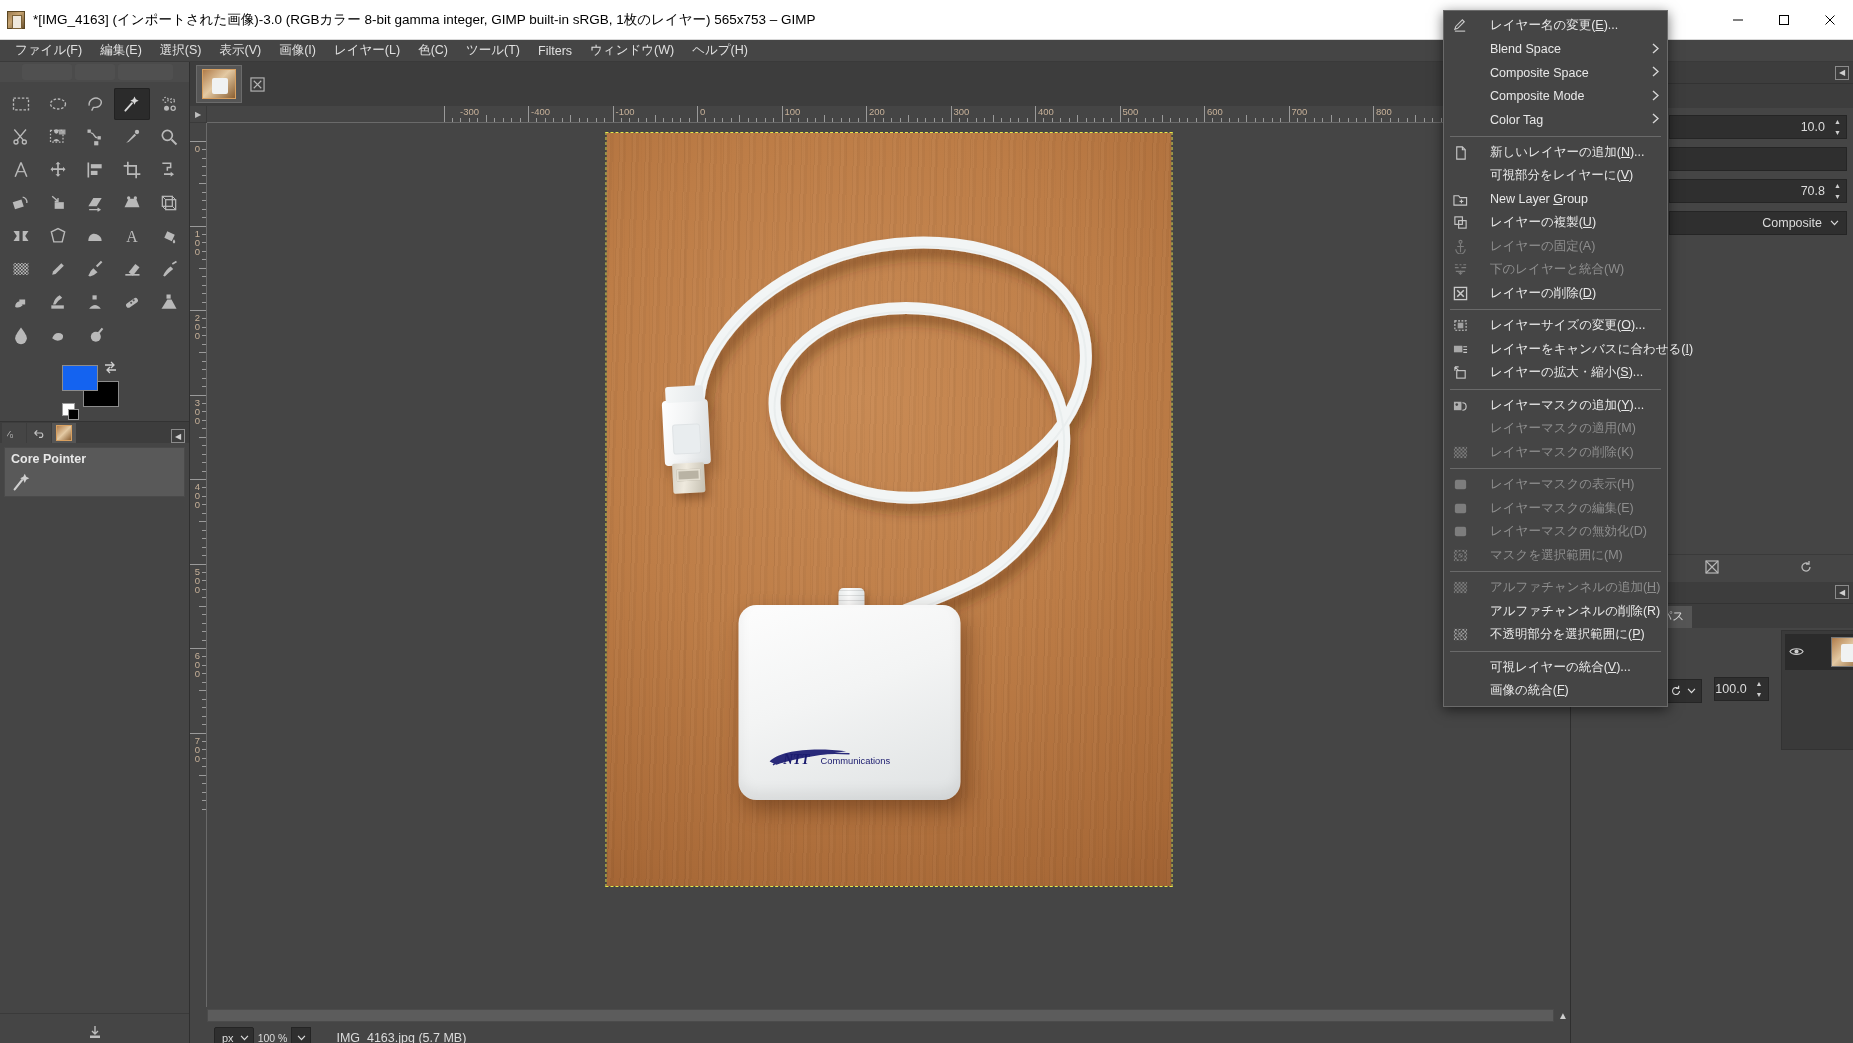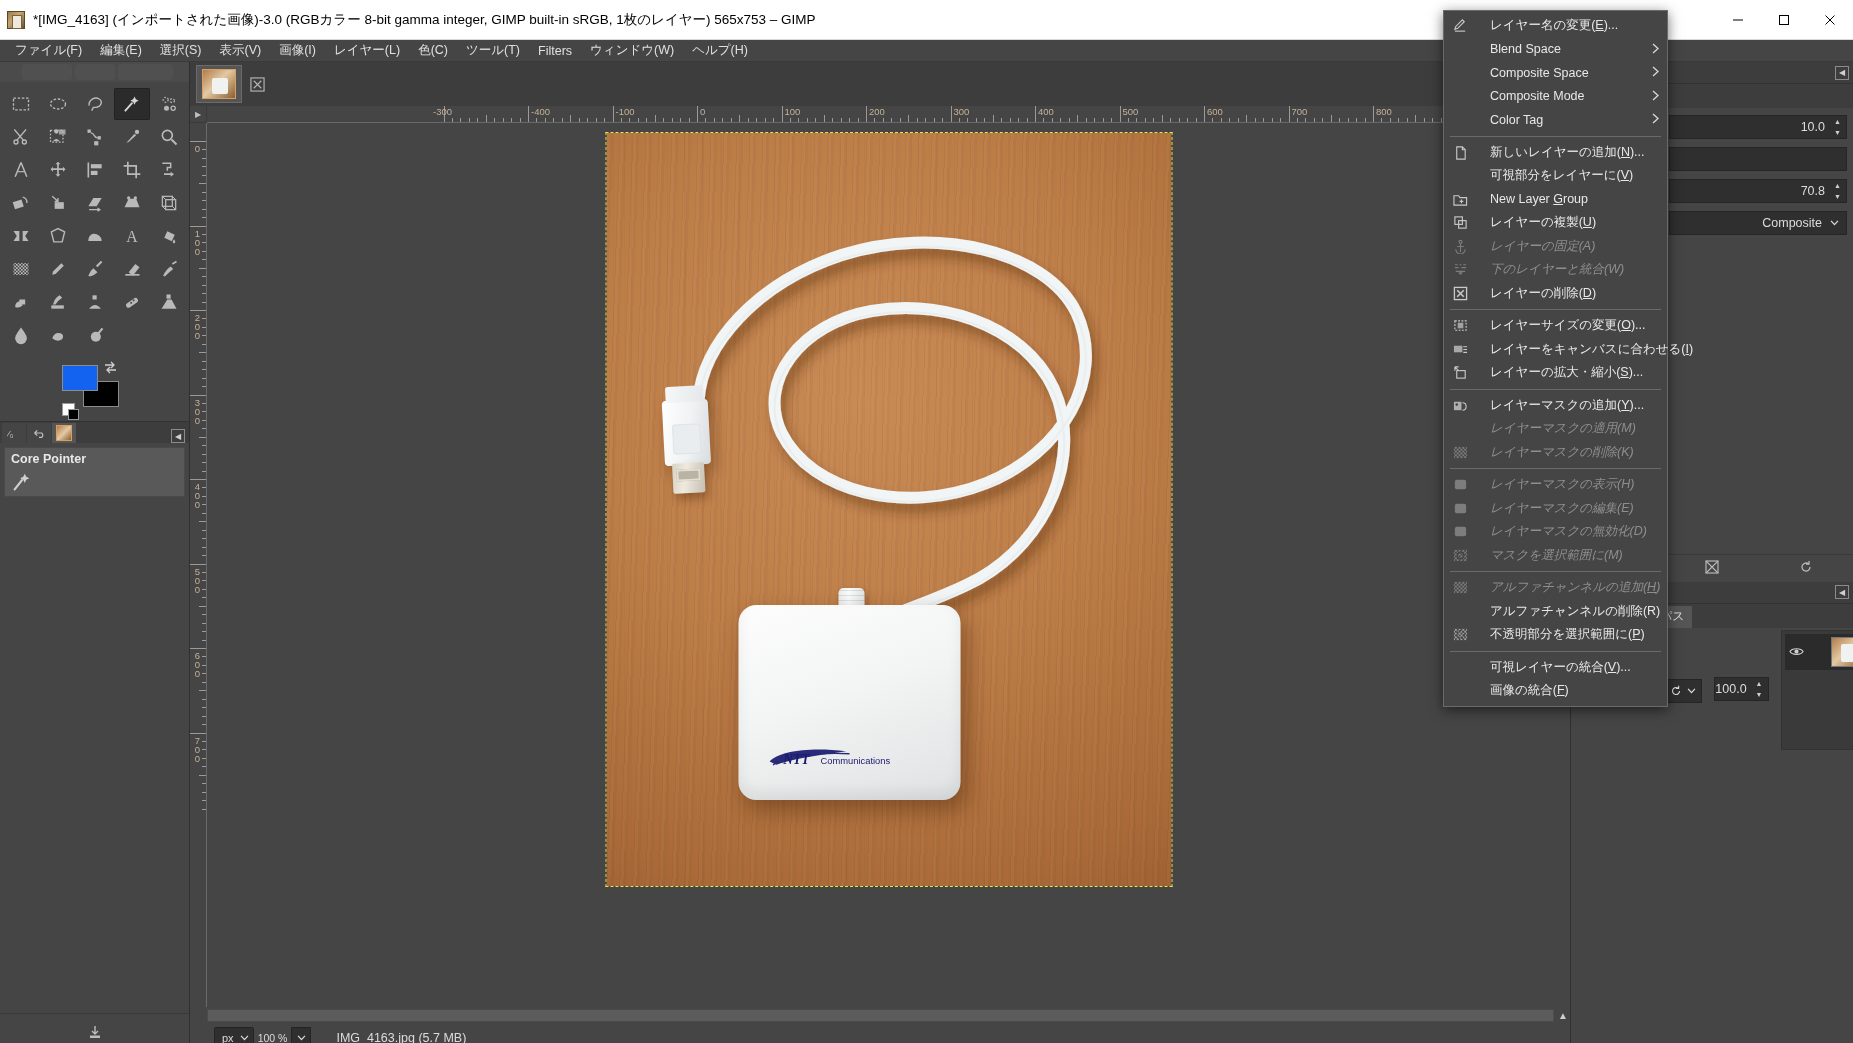--- a/index.html
+++ b/index.html
@@ -204,21 +204,21 @@
   #layers-toolbar .ltb{ width:26px;height:24px; display:flex;align-items:center;justify-content:center;}
   #right-filler{ flex:1 1 auto; background:#454545; }
   
   #ctx-menu{
     position:absolute; left:1443px; top:10px; width:225px;
     background:#454545; border:1px solid #6a6a6a;
     box-shadow:0 3px 12px rgba(0,0,0,.55); padding:3px 0; z-index:50;
   }
   .ctx-item{ display:flex; align-items:center; height:23.5px; padding:0 8px 0 6px;
     font-size:12.5px; color:#e8e8e8; white-space:nowrap; }
-  .ctx-item.dis{ color:#8e8e8e;font-style:italic; }
+  .ctx-item.dis{ color:#8e8e8e; }
   .ctx-ico{ width:20px; flex:0 0 20px; display:flex; align-items:center; justify-content:center;
     color:#c9c9c9; }
   .ctx-item.dis .ctx-ico{ color:#7d7d7d; }
   .ctx-lab{ flex:1 1 auto;margin-left:20px; }
   .ctx-arrow{ margin-left:auto; padding-left:10px; color:#d6d6d6; font-size:11px; }
   .ctx-sep{ height:1px; background:#6a6a6a; margin:4px 6px; }
   .ul{ text-decoration:underline; }
   svg{ pointer-events:none; }
 </style>
 </head>
@@ -570,21 +570,21 @@
             <rect x="1" y="1" width="14" height="14" fill="none" stroke="#b8b8b8" stroke-width="1.2"></rect>
             <path d="M4 4 L12 12 M12 4 L4 12" stroke="#b8b8b8" stroke-width="1.2"></path>
           </svg>
       </div>
     </div>
 
     <div id="ruler-row">
       <div id="corner-btn">▶</div>
       <div id="hruler">
           <div class="hr-tick" style="left: 236.5px; height: 16px;"></div>
-          <div class="hr-lab" style="left: 224px; text-align: center;">-300</div>
+          <div class="hr-lab" style="left: 251px; text-align: center;">-300</div>
           <div class="hr-tick" style="left: 244.95px; height: 4px;"></div>
           <div class="hr-tick" style="left: 253.4px; height: 4px;"></div>
           <div class="hr-tick" style="left: 261.85px; height: 4px;"></div>
           <div class="hr-tick" style="left: 270.3px; height: 4px;"></div>
           <div class="hr-tick" style="left: 278.75px; height: 7px;"></div>
           <div class="hr-tick" style="left: 287.2px; height: 4px;"></div>
           <div class="hr-tick" style="left: 295.65px; height: 4px;"></div>
           <div class="hr-tick" style="left: 304.1px; height: 4px;"></div>
           <div class="hr-tick" style="left: 312.55px; height: 4px;"></div>
           <div class="hr-tick" style="left: 321px; height: 16px;"></div>

